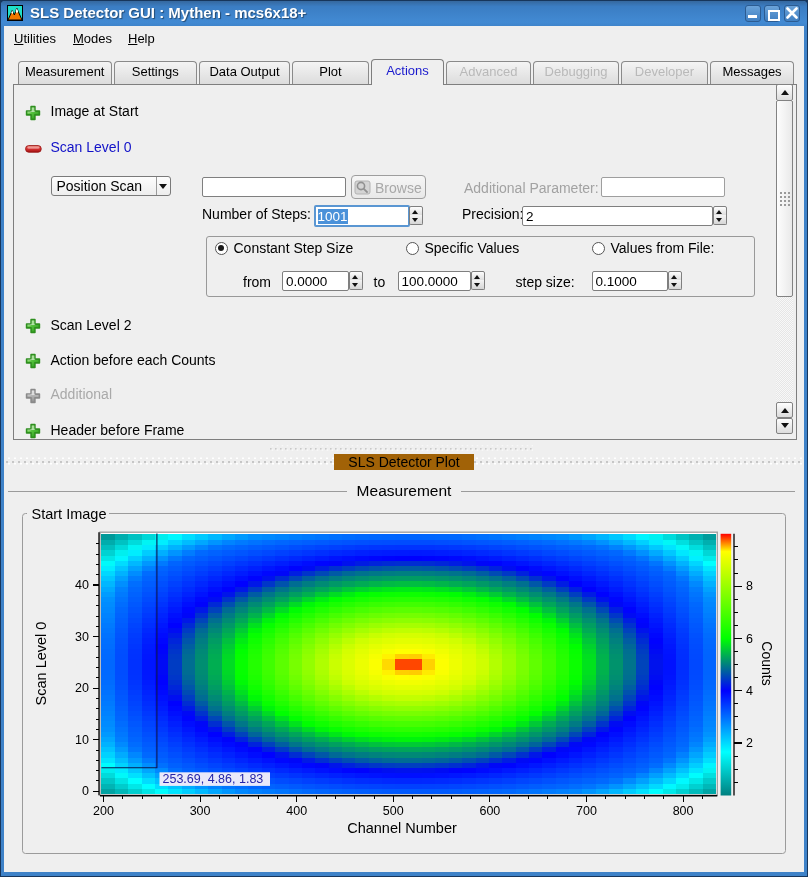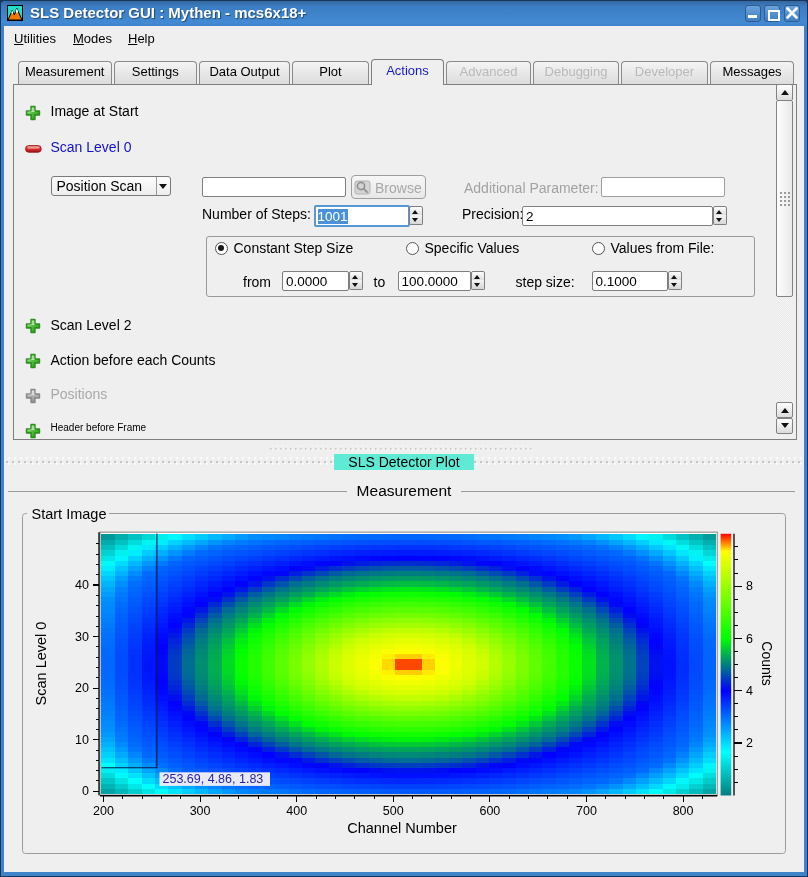--- a/index.html
+++ b/index.html
@@ -47,41 +47,41 @@
     <path d="M6.6 2.4 h2.8 v4.3 h-2.8 z" fill="#ffffff" opacity="0.40"></path>
     <path d="M2.4 6.9 h3.4 v-0.6 h4.4" fill="none" stroke="#ffffff" stroke-width="1" opacity="0.45"></path>
   </svg><div style="position:absolute;left:50.5px;top:316.5px;font-size:14px;color:#000;">Scan Level 2</div><svg style="position:absolute;left:25px;top:353px;" width="16" height="16" viewBox="0 0 16 16">
     <path d="M6.1 1.6 h3.8 v4.5 h4.5 v3.8 h-4.5 v4.5 h-3.8 v-4.5 h-4.5 v-3.8 h4.5 z" fill="url(#gpg)" stroke="#2e8f1e" stroke-width="1.6" stroke-linejoin="round" stroke-linecap="round"></path>
     <path d="M6.6 2.4 h2.8 v4.3 h-2.8 z" fill="#ffffff" opacity="0.40"></path>
     <path d="M2.4 6.9 h3.4 v-0.6 h4.4" fill="none" stroke="#ffffff" stroke-width="1" opacity="0.45"></path>
   </svg><div style="position:absolute;left:50.5px;top:351.5px;font-size:14px;color:#000;">Action before each Counts</div><svg style="position:absolute;left:25px;top:387.5px;" width="16" height="16" viewBox="0 0 16 16">
     <path d="M6.1 1.6 h3.8 v4.5 h4.5 v3.8 h-4.5 v4.5 h-3.8 v-4.5 h-4.5 v-3.8 h4.5 z" fill="url(#gpx)" stroke="#8a8a8a" stroke-width="1.6" stroke-linejoin="round" stroke-linecap="round"></path>
     <path d="M6.6 2.4 h2.8 v4.3 h-2.8 z" fill="#ffffff" opacity="0.40"></path>
     <path d="M2.4 6.9 h3.4 v-0.6 h4.4" fill="none" stroke="#ffffff" stroke-width="1" opacity="0.45"></path>
-  </svg><div style="position:absolute;left:50.5px;top:386px;font-size:14px;color:#a9a9a9;">Positions</div><div style="position:absolute;left:14px;top:421px;width:760px;height:18px;overflow:hidden;">
+  </svg><div style="position:absolute;left:50.5px;top:386px;font-size:14px;color:#a9a9a9;">Additional</div><div style="position:absolute;left:14px;top:421px;width:760px;height:18px;overflow:hidden;">
     <svg style="position:absolute;left:11px;top:1.5px;" width="16" height="16" viewBox="0 0 16 16">
       <path d="M6.1 1.6 h3.8 v4.5 h4.5 v3.8 h-4.5 v4.5 h-3.8 v-4.5 h-4.5 v-3.8 h4.5 z" fill="url(#gpg)" stroke="#2e8f1e" stroke-width="1.6" stroke-linejoin="round" stroke-linecap="round"></path>
       <path d="M6.6 2.4 h2.8 v4.3 h-2.8 z" fill="#ffffff" opacity="0.40"></path>
       <path d="M2.4 6.9 h3.4 v-0.6 h4.4" fill="none" stroke="#ffffff" stroke-width="1" opacity="0.45"></path>
     </svg>
-    <div style="position:absolute;left:36.5px;top:0.5px;font-size:10px;color:#000;">Header before Frame</div>
+    <div style="position:absolute;left:36.5px;top:0.5px;font-size:14px;color:#000;">Header before Frame</div>
   </div><div style="position:absolute;left:776px;top:83.5px;width:17px;height:17px;border:1px solid #828282;border-radius:2px;background:linear-gradient(#fefefe,#dcdcdc);box-sizing:border-box;"></div><div style="position:absolute;left:780.5px;top:89.5px;width:0;height:0;border-left:4px solid transparent;border-right:4px solid transparent;border-bottom:5px solid #111;"></div><div style="position:absolute;left:776px;top:100px;width:17px;height:302px;box-sizing:border-box;background:repeating-conic-gradient(#e6e6e6 0% 25%, #f8f8f8 0% 50%) 0 0/ 2px 2px;"></div><div style="position:absolute;left:776px;top:100px;width:17px;height:197px;border:1px solid #828282;border-radius:2px;background:linear-gradient(90deg,#fdfdfd,#e9e9e9);box-sizing:border-box;"></div><div style="position:absolute;left:780px;top:192px;width:1.6px;height:1.6px;background:#9a9a9a;"></div><div style="position:absolute;left:784px;top:192px;width:1.6px;height:1.6px;background:#9a9a9a;"></div><div style="position:absolute;left:788px;top:192px;width:1.6px;height:1.6px;background:#9a9a9a;"></div><div style="position:absolute;left:780px;top:196px;width:1.6px;height:1.6px;background:#9a9a9a;"></div><div style="position:absolute;left:784px;top:196px;width:1.6px;height:1.6px;background:#9a9a9a;"></div><div style="position:absolute;left:788px;top:196px;width:1.6px;height:1.6px;background:#9a9a9a;"></div><div style="position:absolute;left:780px;top:200px;width:1.6px;height:1.6px;background:#9a9a9a;"></div><div style="position:absolute;left:784px;top:200px;width:1.6px;height:1.6px;background:#9a9a9a;"></div><div style="position:absolute;left:788px;top:200px;width:1.6px;height:1.6px;background:#9a9a9a;"></div><div style="position:absolute;left:780px;top:204px;width:1.6px;height:1.6px;background:#9a9a9a;"></div><div style="position:absolute;left:784px;top:204px;width:1.6px;height:1.6px;background:#9a9a9a;"></div><div style="position:absolute;left:788px;top:204px;width:1.6px;height:1.6px;background:#9a9a9a;"></div><div style="position:absolute;left:776px;top:402px;width:17px;height:16px;border:1px solid #828282;border-radius:2px;background:linear-gradient(#fefefe,#dcdcdc);box-sizing:border-box;"></div><div style="position:absolute;left:780.5px;top:407.5px;width:0;height:0;border-left:4px solid transparent;border-right:4px solid transparent;border-bottom:5px solid #111;"></div><div style="position:absolute;left:776px;top:417.5px;width:17px;height:16px;border:1px solid #828282;border-radius:2px;background:linear-gradient(#fefefe,#dcdcdc);box-sizing:border-box;"></div><div style="position:absolute;left:780.5px;top:423px;width:0;height:0;border-left:4px solid transparent;border-right:4px solid transparent;border-top:5px solid #111;"></div><svg style="position:absolute;left:0;top:443px;" width="808" height="27" viewBox="0 0 808 27">
 <defs>
 <pattern id="dots" width="6" height="6" patternUnits="userSpaceOnUse">
 <rect x="0" y="0" width="2" height="2" fill="#c6c6c6"></rect>
 <rect x="2" y="2" width="2" height="2" fill="#ffffff"></rect>
 </pattern>
 <pattern id="dots2" width="5" height="5" patternUnits="userSpaceOnUse">
 <rect x="0" y="0" width="1.6" height="1.6" fill="#c9c9c9"></rect>
 <rect x="1.6" y="1.6" width="1.6" height="1.6" fill="#ffffff"></rect>
 </pattern>
 </defs>
 <rect x="270" y="2.5" width="263" height="5" fill="url(#dots2)"></rect>
 <rect x="5" y="14.5" width="798" height="7" fill="url(#dots)"></rect>
-</svg><div style="position:absolute;left:0;top:451.5px;width:808px;text-align:center;"><span style="font-size:14px;color:#000;background:#5eead4;padding:0 14px;">SLS Detector Plot</span></div>
+</svg><div style="position:absolute;left:0;top:451.5px;width:808px;text-align:center;"><span style="font-size:14px;color:#000;background:#a16207;padding:0 14px;">SLS Detector Plot</span></div>
 <svg style="position:absolute;left:0;top:470px;" width="808" height="407" viewBox="0 470 808 407" font-family="Liberation Sans, sans-serif">
     <line x1="8" y1="491.5" x2="795" y2="491.5" stroke="#9b9b9b"></line>
     <rect x="347" y="483" width="114" height="16" fill="#efefef"></rect>
     <text x="404" y="496" font-size="15.5" text-anchor="middle" fill="#000">Measurement</text>
     <rect x="22.5" y="513.5" width="763" height="340" rx="3" fill="none" stroke="#9b9b9b"></rect>
     <rect x="27" y="506" width="82" height="13" fill="#efefef"></rect>
     <text x="31.5" y="518.5" font-size="14.5" fill="#000">Start Image</text>
     <rect x="100" y="532.2" width="617.3" height="262.9" fill="#fff" stroke="#a2a2a2" stroke-width="1.4"></rect>
     <g shape-rendering="crispEdges">
       <rect x="101.4" y="788.6" width="13.41" height="5.23" fill="#00a2a2"></rect>

